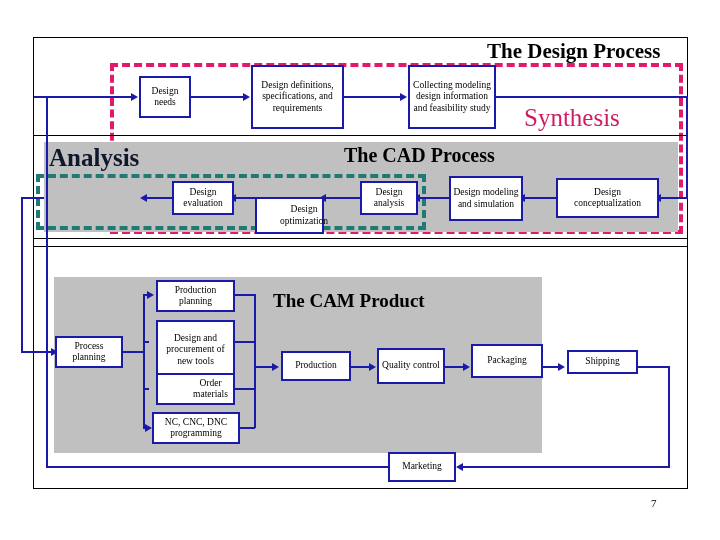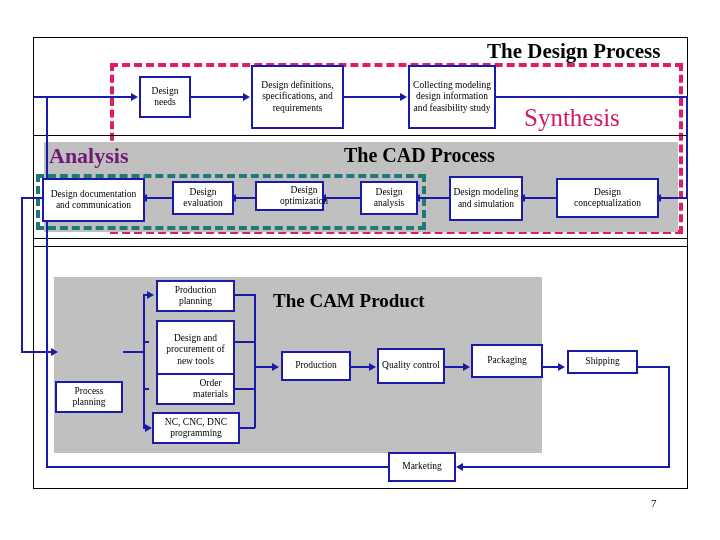--- a/index.html
+++ b/index.html
@@ -66,23 +66,23 @@
     position: absolute;
     font-family: "Liberation Serif", serif;
     font-size: 25px;
     color: #d11a63;
     white-space: nowrap;
     line-height: 1;
   }
   .word-analysis {
     position: absolute;
     font-family: "Liberation Serif", serif;
-    font-size: 22px;
+    font-size: 25px;
     font-weight: bold;
-    color: #701a75;
+    color: #0f172a;
     white-space: nowrap;
     line-height: 1;
   }
 
   
   .dash-rect {
     position: absolute;
     box-sizing: border-box;
     background: transparent;
   }
@@ -186,25 +186,24 @@
   <div class="section-head head-cad" style="left:344px; top:145px;">The CAD Process</div>
 
   <div class="dash-rect dash-teal" style="left:36px; top:174px; width:390px; height:56px;"></div>
 
   <div class="node" style="left:556px; top:178px; width:103px; height:40px;">Design conceptualization</div>
 
   <div class="node" style="left:449px; top:176px; width:74px; height:45px;">Design modeling and simulation</div>
 
   <div class="node" style="left:360px; top:181px; width:58px; height:34px;">Design analysis</div>
 
-  <div class="node" style="left:255px; top:181px; width:69px; height:30px;padding-left:31px;">Design optimization</div>
+  <div class="node" style="left:255px; top:197px; width:69px; height:37px;padding-left:31px;">Design optimization</div>
 
   <div class="node" style="left:172px; top:181px; width:62px; height:34px;">Design evaluation</div>
 
-  <div class="node" style="left:42px; top:178px; width:103px; height:44px;">Design documentation and communication</div>
 
   <div class="ln ln-h" style="left:524px; top:197px; width:33px;"></div>
   <div class="arw arw-l" style="left:518px; top:194px;"></div>
 
   <div class="ln ln-h" style="left:419px; top:197px; width:31px;"></div>
   <div class="arw arw-l" style="left:413px; top:194px;"></div>
 
   <div class="ln ln-h" style="left:325px; top:197px; width:36px;"></div>
   <div class="arw arw-l" style="left:319px; top:194px;"></div>
 
@@ -219,21 +218,21 @@
   <div class="ln ln-h" style="left:21px; top:351px; width:33px;"></div>
   <div class="arw arw-r" style="left:51px; top:348px;"></div>
 
   <div class="frame" style="left:33px; top:246px; width:655px; height:243px;"></div>
 
 
   <div class="grey-panel" style="left:54px; top:277px; width:488px; height:176px;"></div>
 
   <div class="section-head head-cam" style="left:273px; top:291px;">The CAM Product</div>
 
-  <div class="node" style="left:55px; top:336px; width:68px; height:32px;margin-top:45px;">Process planning</div>
+  <div class="node" style="left:55px; top:336px; width:68px; height:32px;">Process planning</div>
 
   <div class="node" style="left:156px; top:280px; width:79px; height:32px;">Production planning</div>
 
   <div class="node" style="left:156px; top:320px; width:79px; height:60px;">Design and procurement of new tools</div>
 
   <div class="node" style="left:156px; top:373px; width:79px; height:32px;padding-left:32px;">Order materials</div>
 
   <div class="node" style="left:152px; top:412px; width:88px; height:32px;">NC, CNC, DNC programming</div>
 
   <div class="node" style="left:281px; top:351px; width:70px; height:30px;">Production</div>

